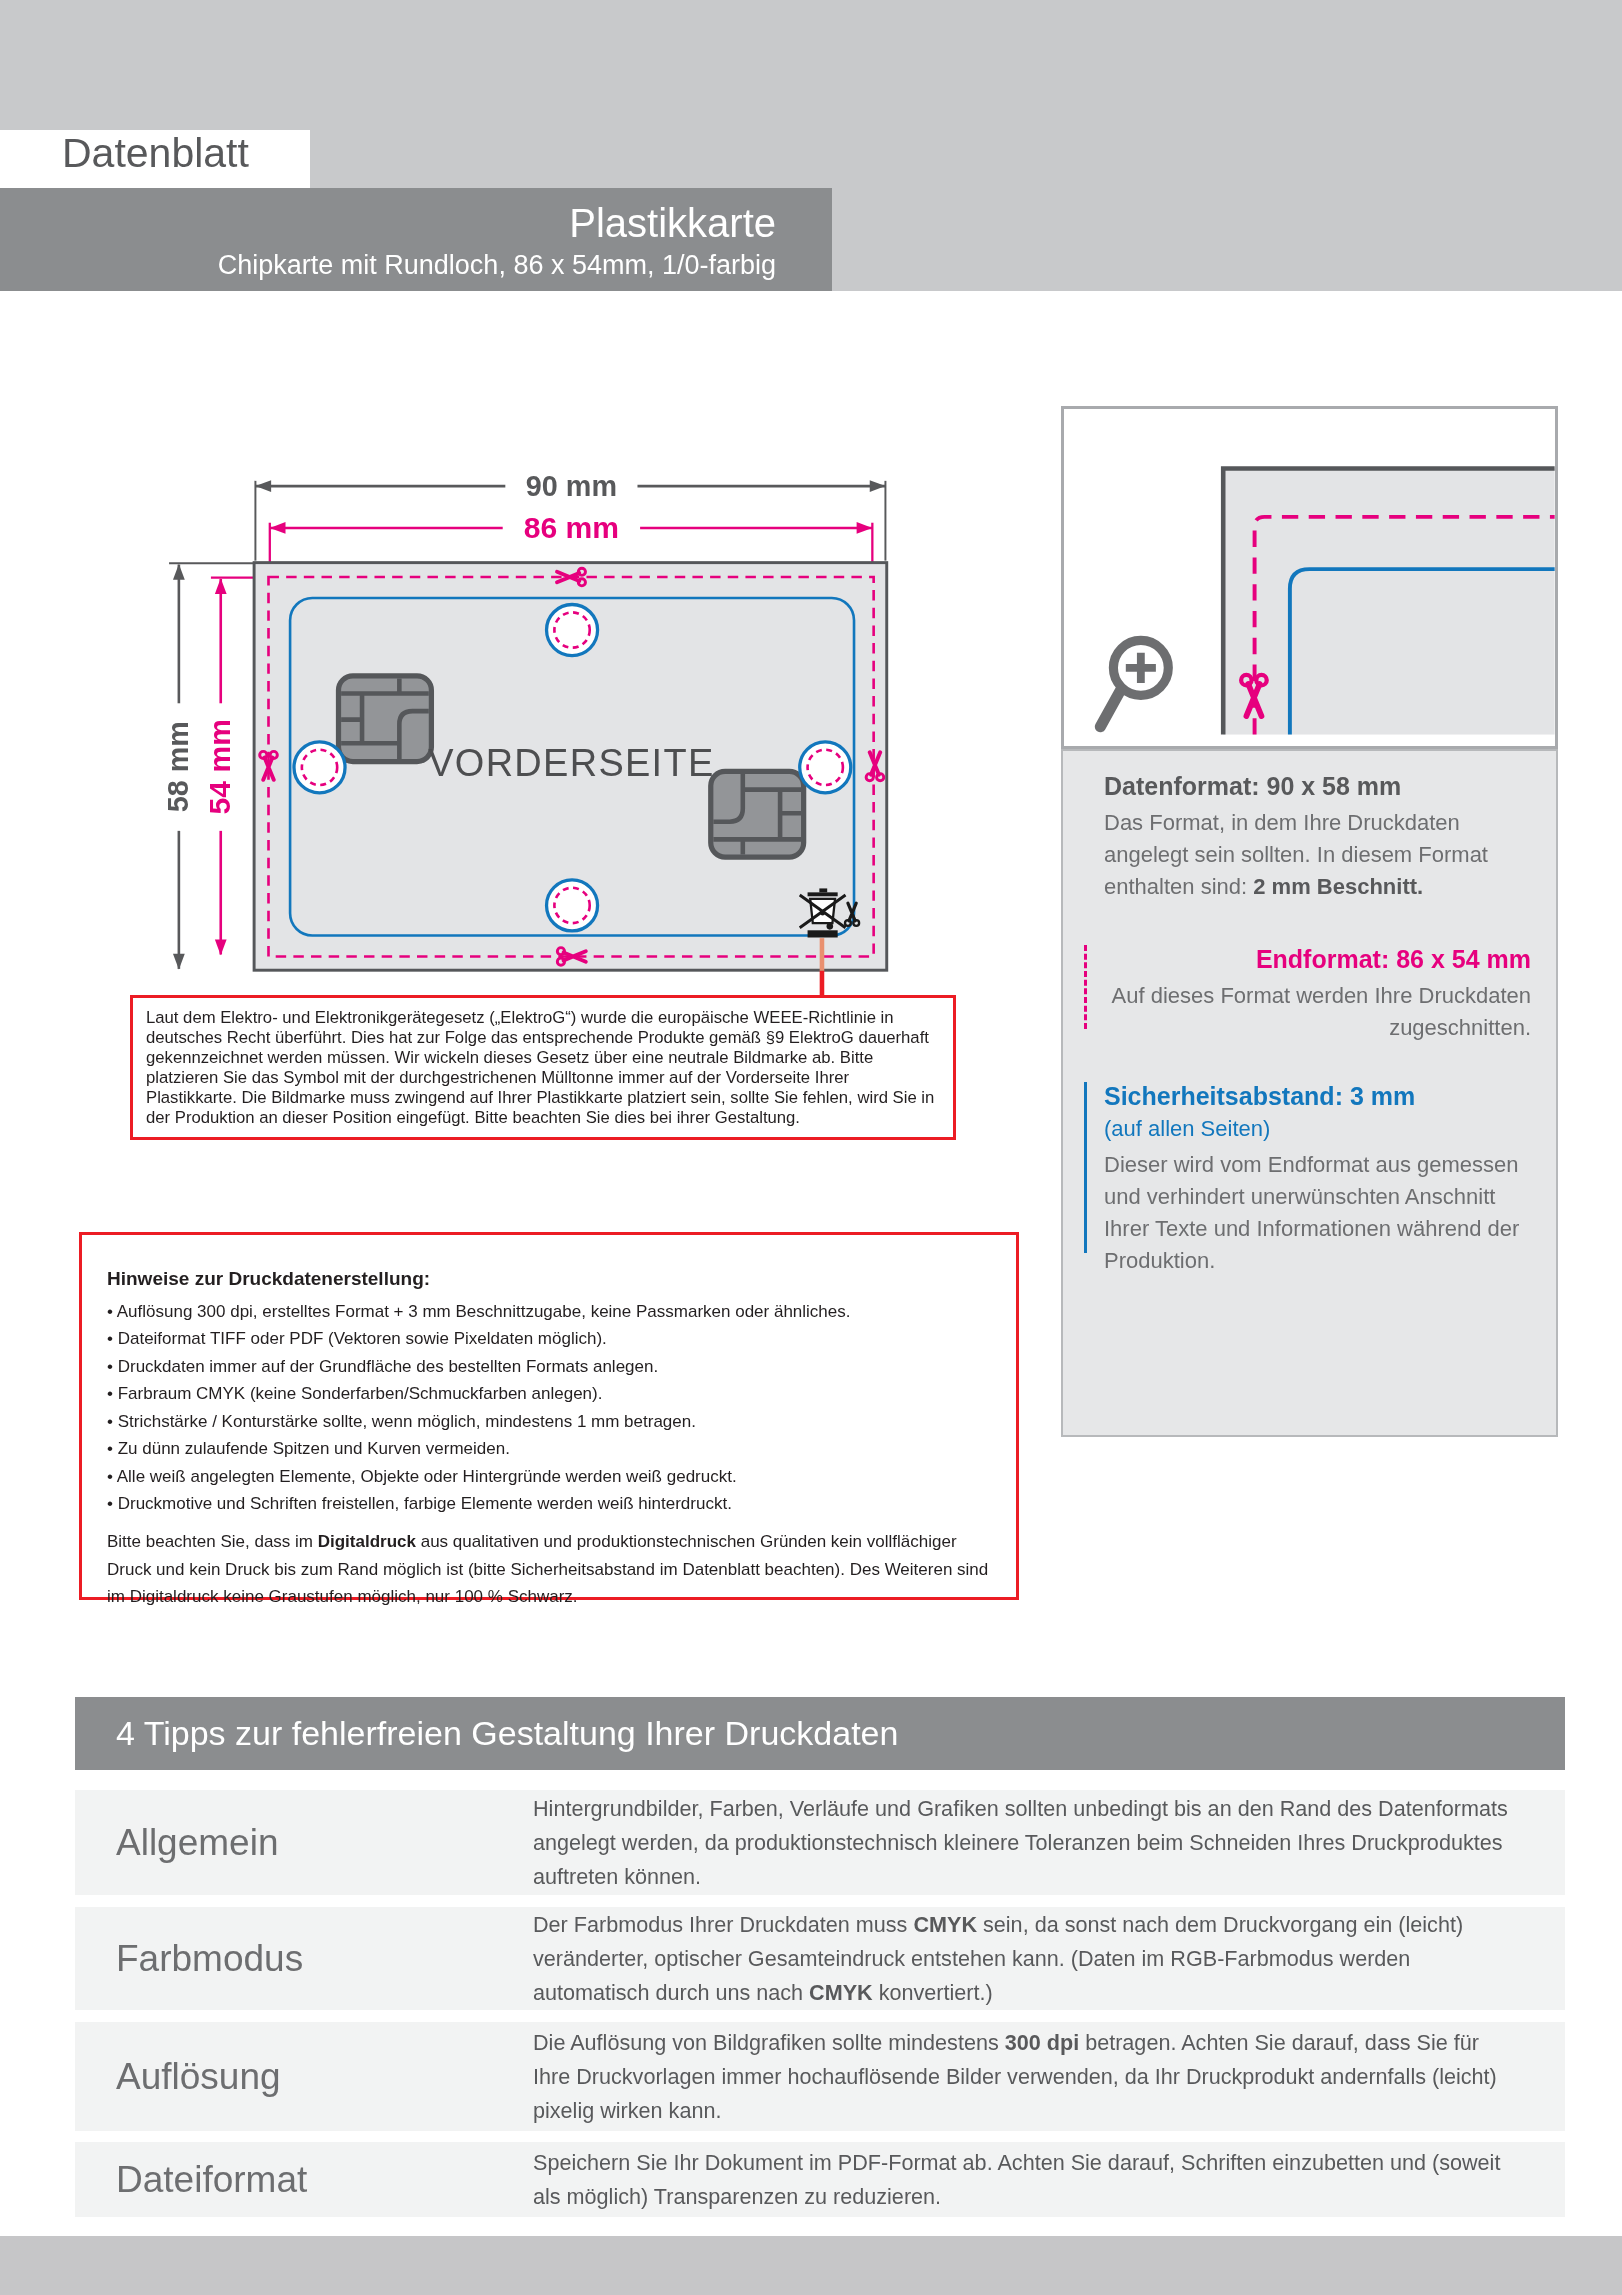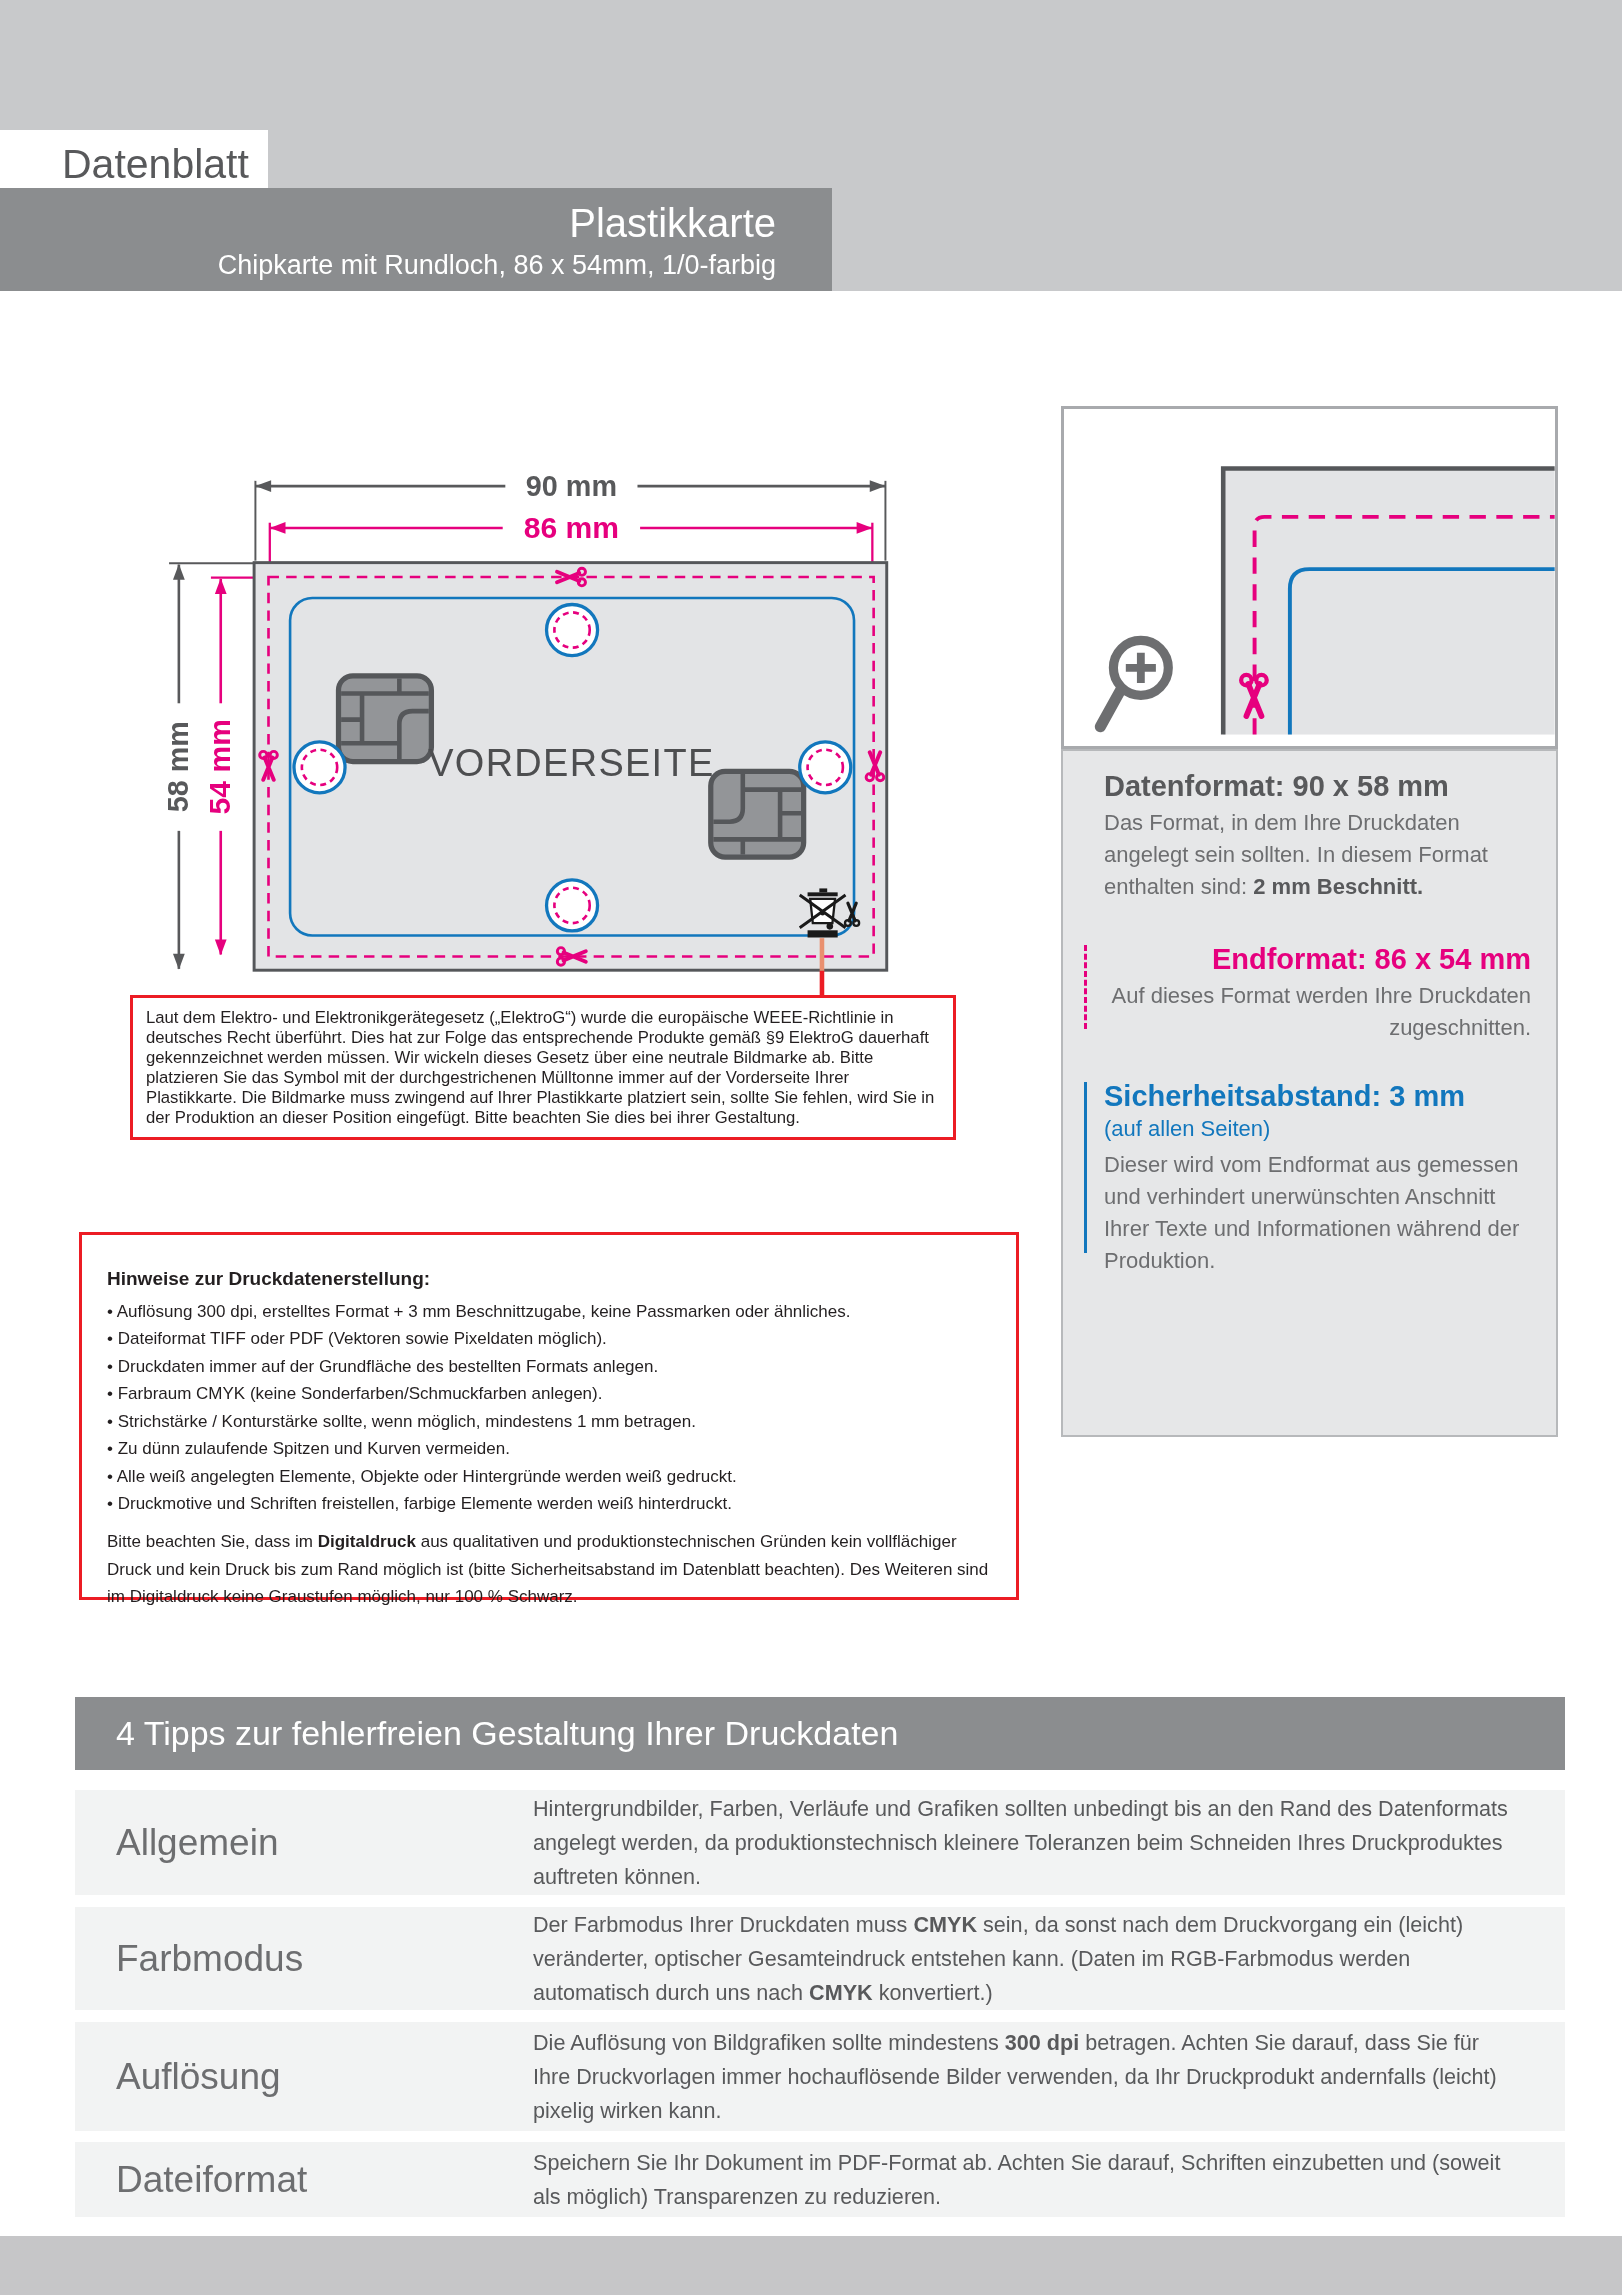--- a/index.html
+++ b/index.html
@@ -2,22 +2,22 @@
 <html style="font-size:10.5px"><head>
 <meta charset="utf-8">
 <style>
   html,body{margin:0;padding:0;}
   body{width:1623px;height:2295px;position:relative;background:#ffffff;
        font-family:"Liberation Sans", sans-serif;color:#58595b;}
   .abs{position:absolute;}
 
   
   .top-band{left:0;top:0;width:1623px;height:291px;background:#c8c9cb;}
-  .label-box{left:0;top:130px;width:268px;height:58px;background:#ffffff;
-             display:flex;align-items:flex-end;}
+  .label-box{left:0;top:130px;width:310px;height:58px;background:#ffffff;
+             display:flex;align-items:flex-start;}
   .label-box span{padding-left:62px;font-size:41px;color:#58595b;}
   .title-band{left:0;top:188px;width:832px;height:103px;background:#8b8d8f;
               display:flex;flex-direction:column;justify-content:center;align-items:flex-end;
               padding-right:56px;box-sizing:border-box;color:#fff;}
   .title-band .t1{font-size:40px;line-height:50px;}
   .title-band .t2{font-size:27px;line-height:34px;}
 
   
   svg text{font-family:"Liberation Sans", sans-serif;}
   .dim-gray{font-size:44px;font-weight:700;fill:#58595b;}
@@ -36,21 +36,21 @@
   .hinweise-note{margin-top:10.5px;font-size:17px;line-height:27.5px;color:#231f20;}
   .b{font-weight:700;}
 
   
   .detail-box{left:1061px;top:406px;width:497px;height:343px;background:#fff;
               border:3.3px solid #a8aaad;box-sizing:border-box;overflow:hidden;}
   .detail-box svg{position:absolute;left:0;top:0;}
   .side-panel{left:1061px;top:749px;width:497px;height:688px;background:#e6e7e8;
               border:2px solid #b7b9bb;box-sizing:border-box;
               padding:18.3px 25px 0 41px;}
-  .side-panel h2{margin:0;font-size:29px;line-height:34px;}
+  .side-panel h2{margin:0;font-size:25px;line-height:34px;}
   .h-data{color:#58595b;}
   .h-end{color:#e6007e;}
   .h-safe{color:#1277bd;}
   .side-panel p{margin:3.9px 0 0 0;font-size:22px;line-height:32px;color:#6d6e70;}
   .side-panel .bold-dark .b{color:#58595b;}
   .sect{position:relative;}
   .sect-end{margin-top:39px;text-align:right;}
   .sect-safe{margin-top:35px;}
   .vline{position:absolute;left:-19.6px;top:2.6px;width:0;}
   .vline.dash{height:84px;border-left:3.9px dashed #e6007e;}

